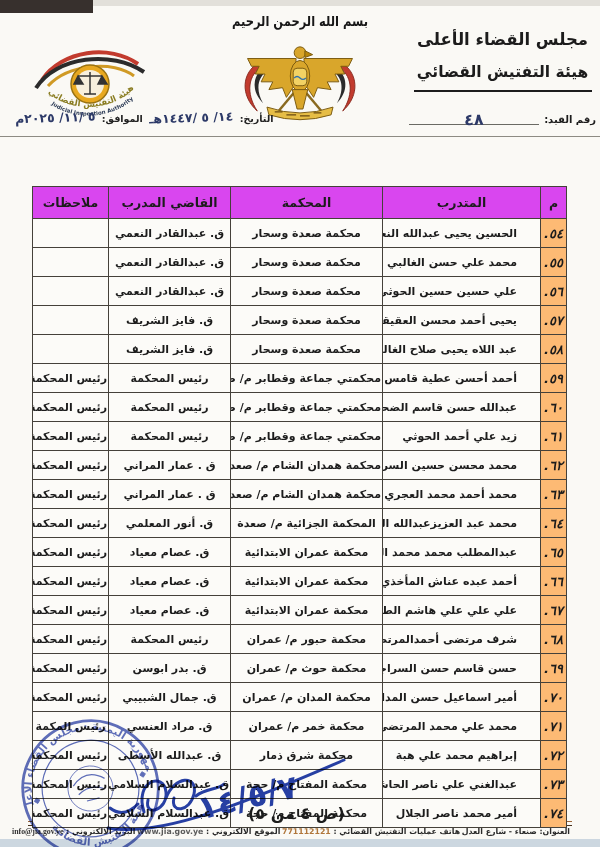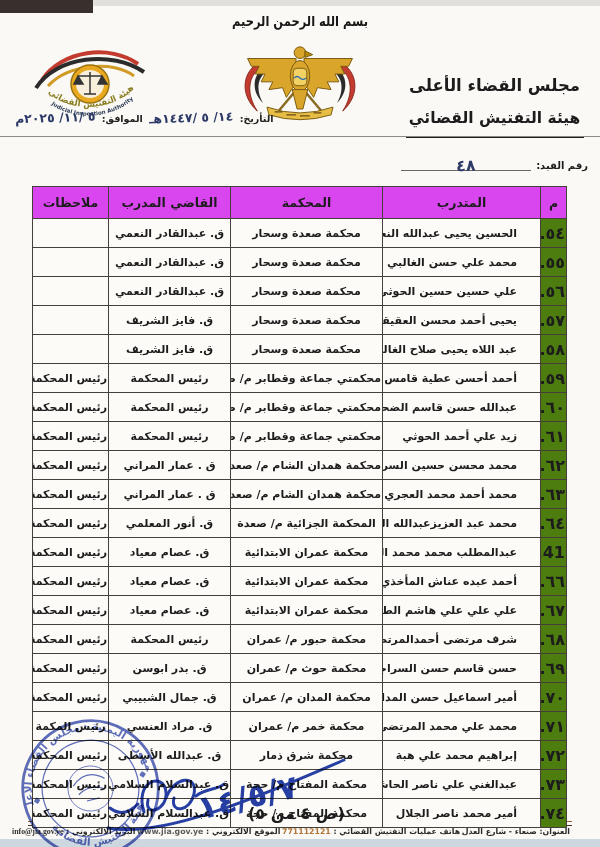--- a/index.html
+++ b/index.html
@@ -7,21 +7,21 @@
     position:relative;width:600px;height:847px;margin:0 auto;
     background:#faf9f5;overflow:hidden;direction:rtl;
     font-family:"DejaVu Sans","Liberation Sans",sans-serif;
     color:#1c1c1c;font-weight:bold;
   }
   .top-strip{position:absolute;top:0;left:0;width:600px;height:6px;background:#e2e0da;}
   .corner-bar{position:absolute;top:0;left:0;width:93px;height:13px;background:#37302d;}
   .bottom-strip{position:absolute;bottom:0;left:0;width:600px;height:8px;background:#ccd7e0;}
 
   
-  .org-block{position:absolute;top:30px;right:8px;width:195px;text-align:center;margin-top:46px;}
+  .org-block{position:absolute;top:30px;right:0;width:195px;text-align:center;}
   .title1{font-size:16.5px;letter-spacing:.5px;}
   .title2{font-size:15.5px;margin-top:14px;letter-spacing:1px;}
   .title-rule{width:178px;margin:9px auto 0;border-top:2px solid #1d1d1d;}
   .registry-row{margin-top:14px;display:flex;align-items:flex-end;gap:5px;font-size:10px;padding:0 4px;}
   .reg-line{flex:1;border-bottom:1px solid #6a6a64;text-align:center;height:18px;}
   .hw{color:#2d3a68;display:inline-block;transform:rotate(-2deg);}
   .reg-value{font-size:16px;position:relative;top:4px;}
 
   .center-block{position:absolute;top:14px;left:231px;width:138px;text-align:center;}
   .bismillah{font-size:11.5px;transform:scaleY(1.2);margin-bottom:1px;color:#171717;}
@@ -32,21 +32,21 @@
   .date-line .printed{color:#222;}
   .date-line .hw{font-size:12.5px;margin:0 3px;}
   .header-rule{position:absolute;top:136px;left:0;width:600px;border-top:1px solid #8d8b83;}
 
   
   .table-wrap{position:absolute;top:186px;right:33px;z-index:1;}
   table{border-collapse:collapse;table-layout:fixed;width:534px;background:#fcfbf8;}
   th,td{border:1px solid #45413a;overflow:hidden;white-space:nowrap;}
   th{height:29px;background:#d946ef;font-size:12.5px;}
   td{height:26px;font-size:11px;text-align:center;}
-  td.col-num{background:#4d7c0f;font-size:16px;}
+  td.col-num{background:#fdba74;font-size:13px;font-style:italic;}
   td.col-trainee{text-align:right;padding-right:23px;}
   col.c-num{width:26px;}col.c-trainee{width:158px;}col.c-court{width:152px;}
   col.c-judge{width:122px;}col.c-notes{width:76px;}
 
   
   .page-num{position:absolute;top:804px;left:248px;width:110px;text-align:left;font-size:16px;z-index:3;}
   .footer-rule{position:absolute;top:821px;left:28px;right:28px;height:3px;
     border-top:1.5px solid #9a6438;border-bottom:1.5px solid #49321d;}
   .footer-row{position:absolute;top:827px;right:30px;left:12px;display:flex;direction:rtl;
     justify-content:space-between;align-items:center;font-size:7.8px;color:#2a2a2a;z-index:2;}
@@ -224,21 +224,21 @@
             <td class="col-notes">رئيس المحكمة</td>
           </tr>
           <tr>
             <td class="col-num">٦٤.</td>
             <td class="col-trainee">محمد عبد العزيزعبدالله الضحياني</td>
             <td class="col-court">المحكمة الجزائية م/ صعدة</td>
             <td class="col-judge">ق. أنور المعلمي</td>
             <td class="col-notes">رئيس المحكمة</td>
           </tr>
           <tr>
-            <td class="col-num">41.</td>
+            <td class="col-num">٦٥.</td>
             <td class="col-trainee">عبدالمطلب محمد محمد المأخذي</td>
             <td class="col-court">محكمة عمران الابتدائية</td>
             <td class="col-judge">ق. عصام معياد</td>
             <td class="col-notes">رئيس المحكمة</td>
           </tr>
           <tr>
             <td class="col-num">٦٦.</td>
             <td class="col-trainee">أحمد عبده عناش المأخذي</td>
             <td class="col-court">محكمة عمران الابتدائية</td>
             <td class="col-judge">ق. عصام معياد</td>

